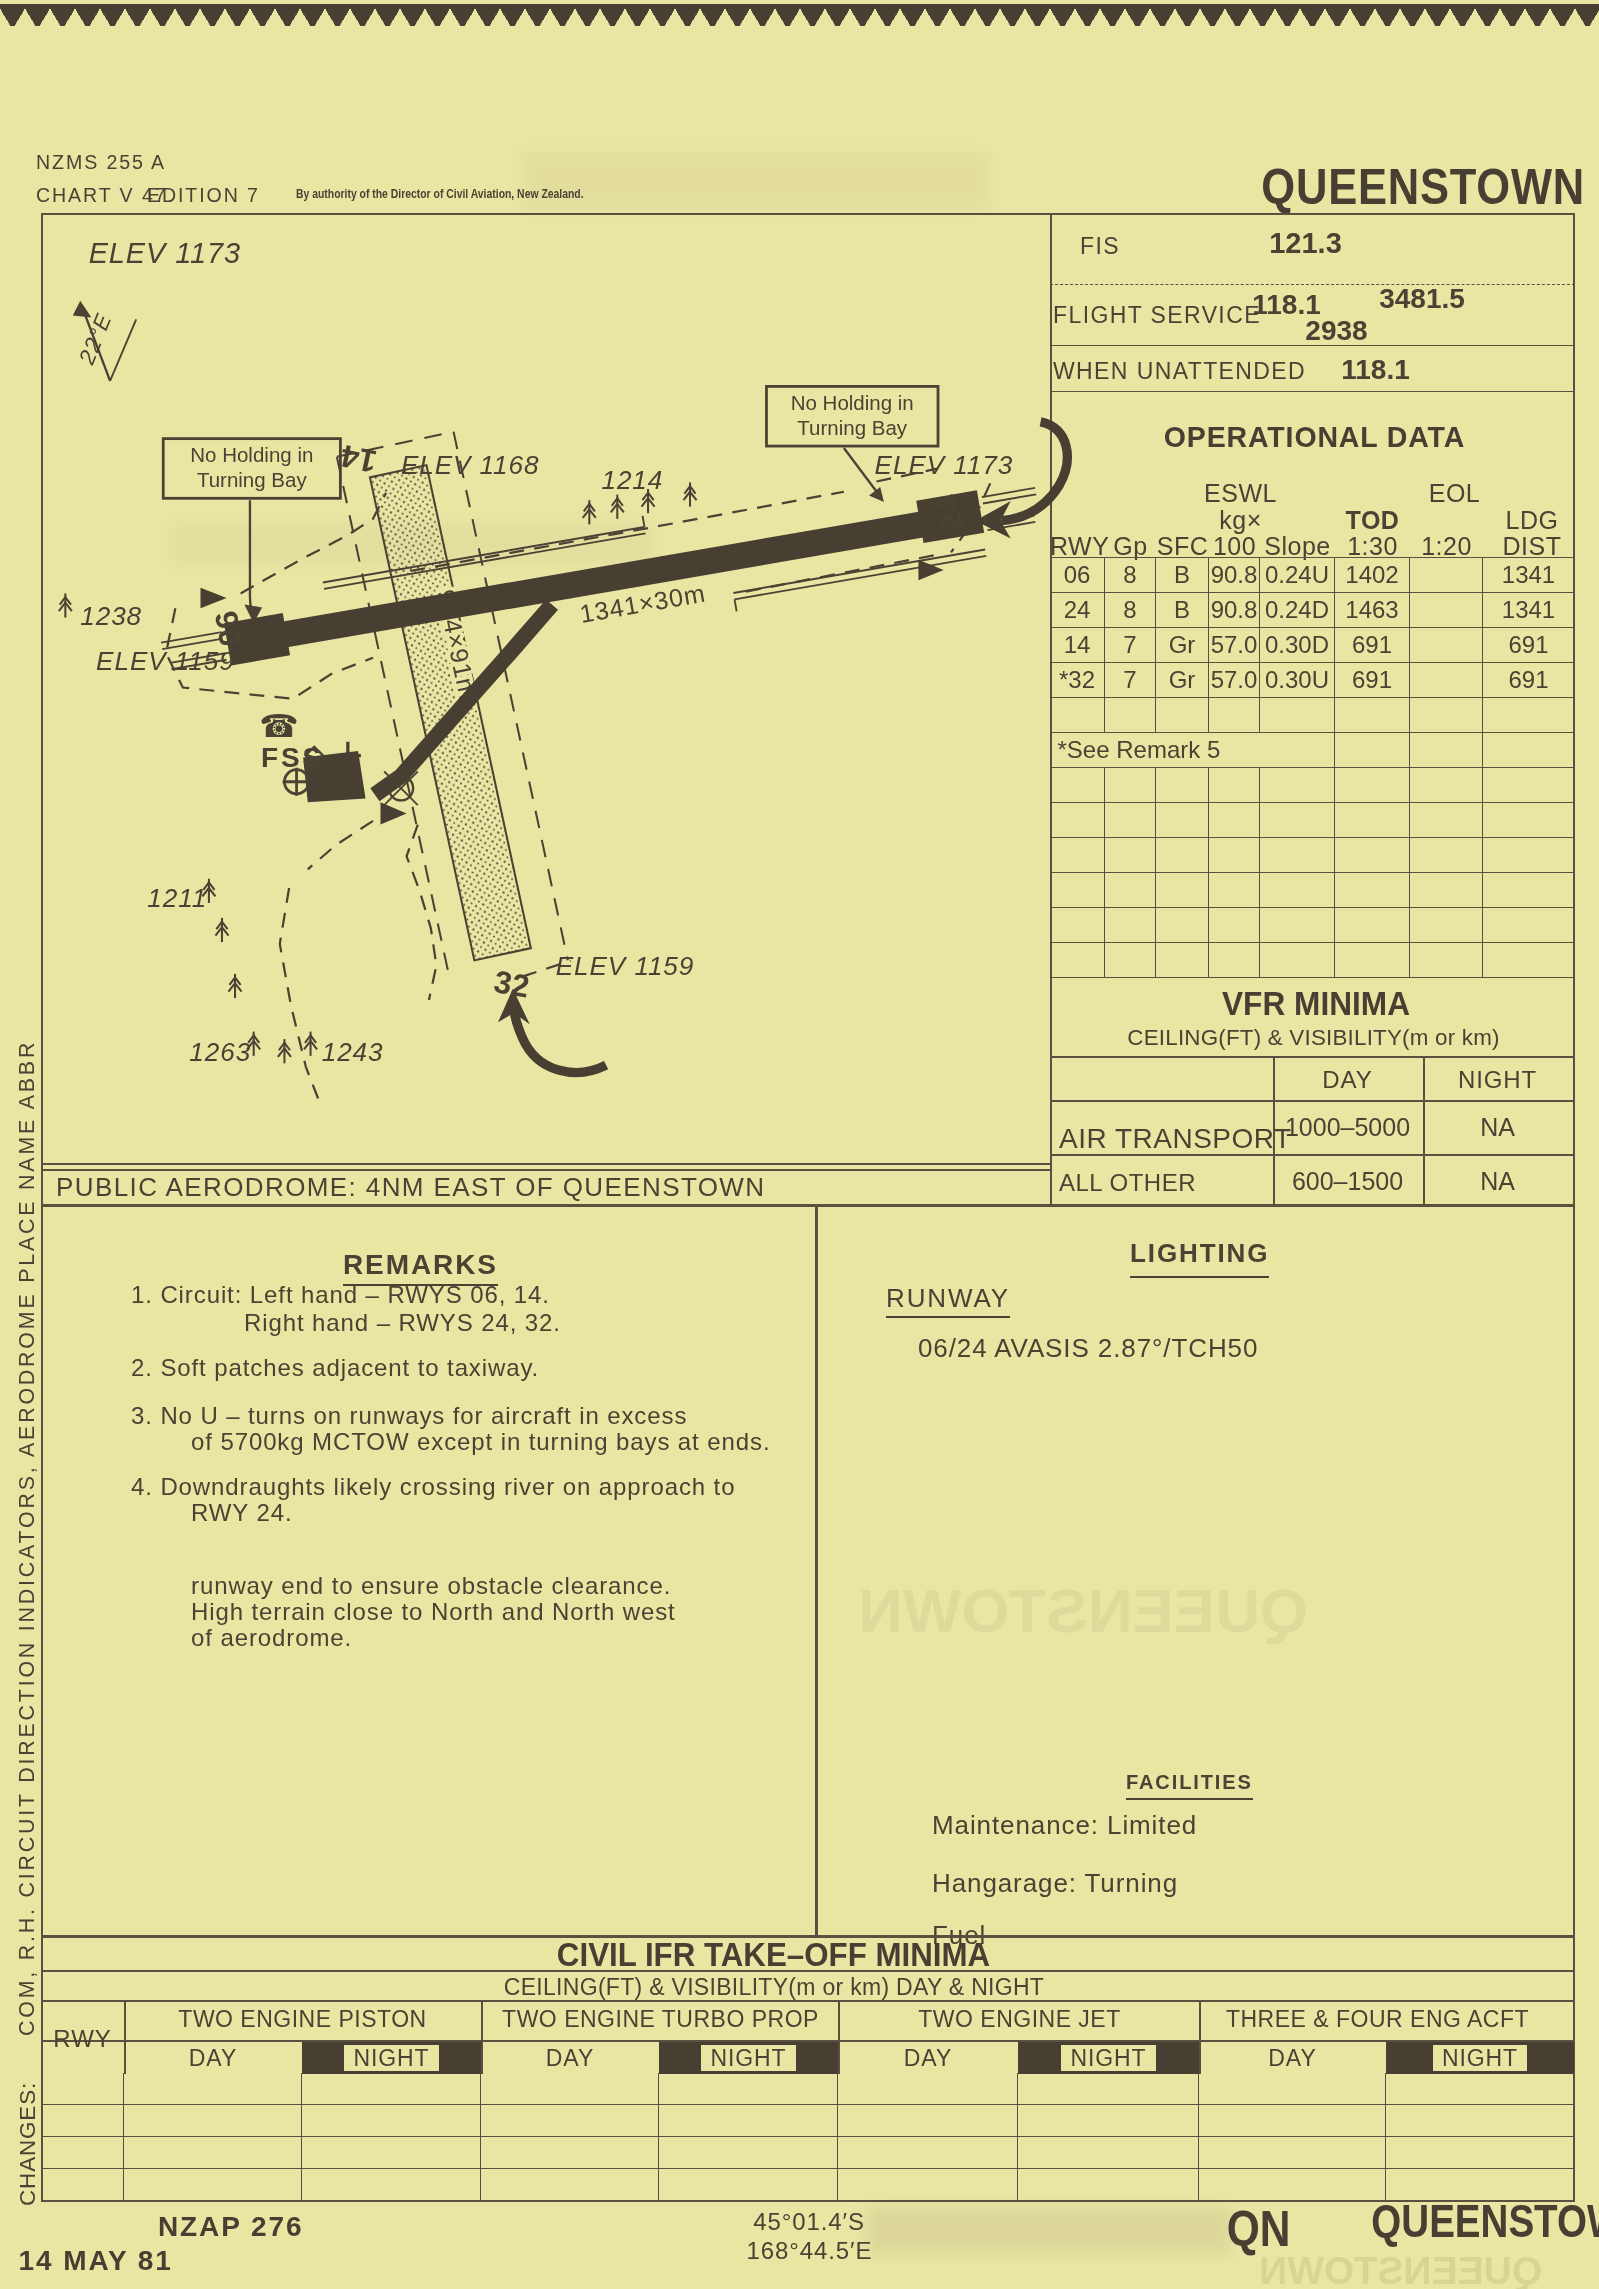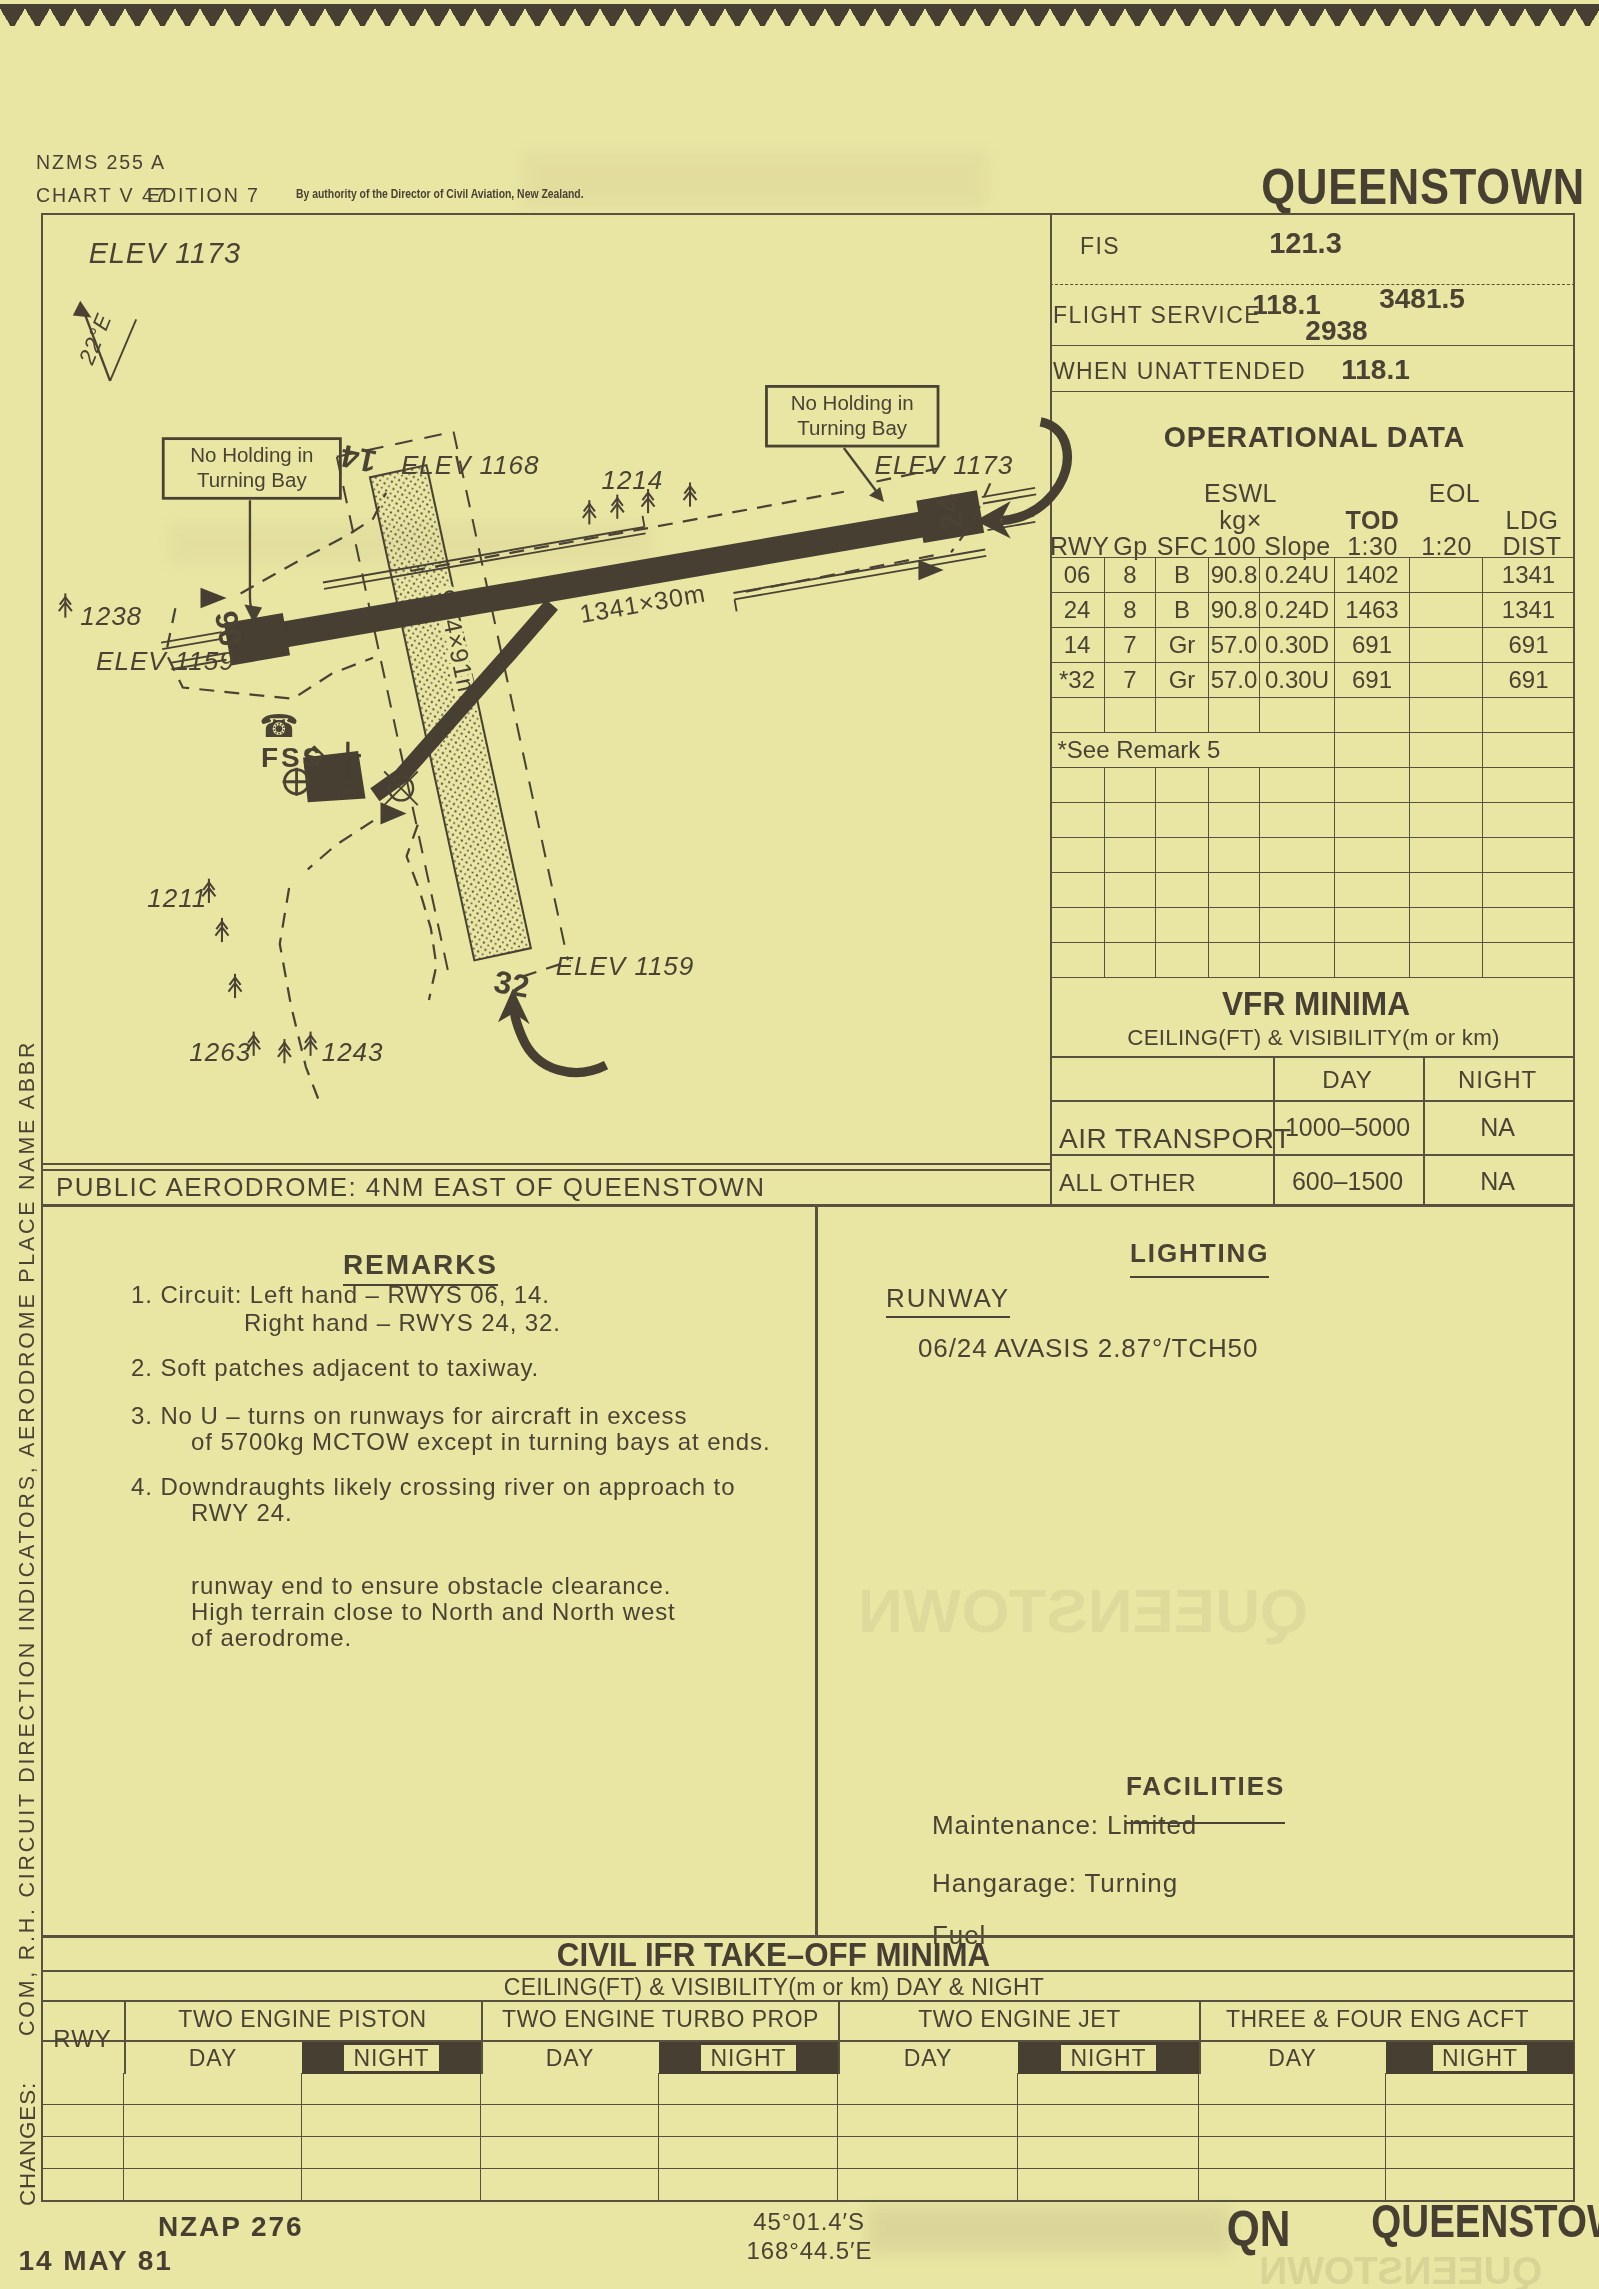--- a/index.html
+++ b/index.html
@@ -101,21 +101,21 @@
   .r2{left:131px;top:1354px;}
   .r3a{left:131px;top:1402px;} .r3b{left:191px;top:1428px;}
   .r4a{left:131px;top:1473px;} .r4b{left:191px;top:1499px;}
   .r5a{left:131px;top:1546px;} .r5b{left:191px;top:1572px;}
   .r5c{left:191px;top:1598px;} .r5d{left:191px;top:1624px;}
 
   
   .light-title{left:1130px;top:1238px;font-size:26px;font-weight:bold;letter-spacing:1.9px;border-bottom:2.8px solid var(--ink);padding-bottom:7px;}
   .light-rwy{left:886px;top:1283px;font-size:26px;letter-spacing:1.9px;border-bottom:2.8px solid var(--ink);padding-bottom:1.9px;}
   .light-entry{left:918px;top:1333px;font-size:26px;letter-spacing:0.9px;}
-  .fac-title{left:1126px;top:1771px;font-size:26px;font-weight:bold;letter-spacing:1.9px;border-bottom:2.8px solid var(--ink);padding-bottom:20px;}
+  .fac-title{left:1126px;top:1771px;font-size:20px;font-weight:bold;letter-spacing:1.9px;border-bottom:2.8px solid var(--ink);padding-bottom:4px;}
   .fac{font-size:26px;letter-spacing:0.9px;}
   .fac1{left:932px;top:1810px;} .fac2{left:932px;top:1868px;} .fac3{left:932px;top:1920px;}
 
   
   .ifr-title{left:522px;top:1935px;width:503px;font-size:34px;font-weight:bold;transform:scaleX(.92);color:var(--dark);}
   .ifr-sub{left:485px;top:1974px;width:578px;font-size:23px;letter-spacing:0.3px;}
   .ifr-g{top:2006px;font-size:23px;letter-spacing:0.5px;}
   .ifr-g0{left:126px;width:353px;} .ifr-g1{left:483px;width:355px;}
   .ifr-g2{left:840px;width:359px;} .ifr-g3{left:1201px;width:353px;}
   .ifr-rwy{left:41px;top:2025px;width:83px;font-size:24px;letter-spacing:0.9px;}

